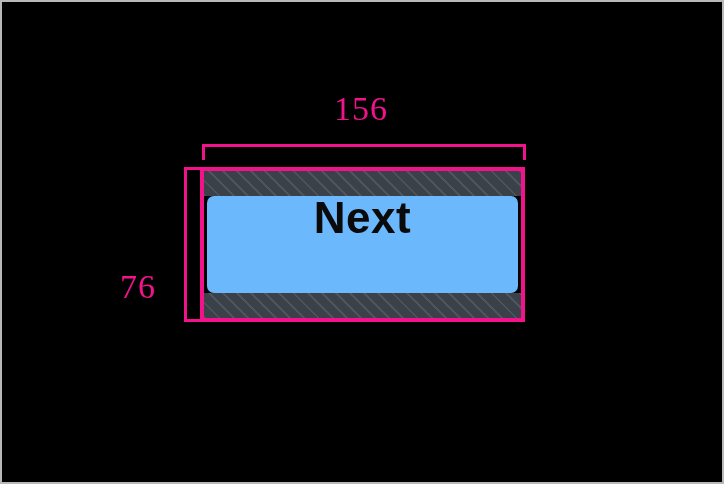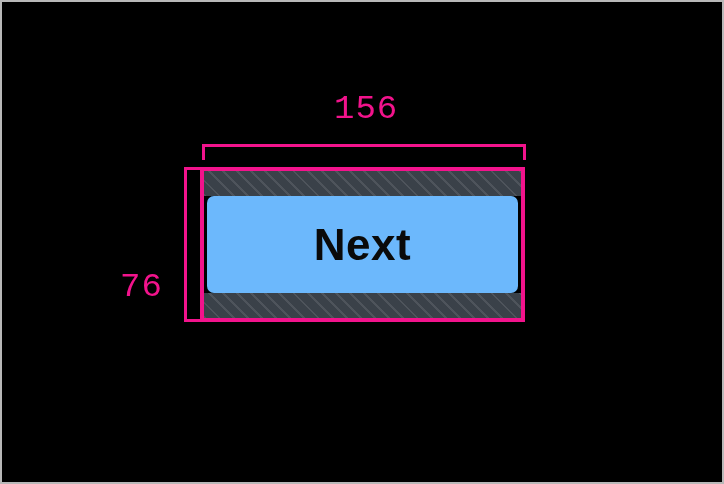--- a/index.html
+++ b/index.html
@@ -18,21 +18,21 @@
     background: #000000;
     box-sizing: border-box;
     border: 2px solid #b8b8b8;
     overflow: hidden;
   }
 
   
   .dim-label {
     position: absolute;
     color: #f2138c;
-    font-family: Liberation Mono, monospace;
+    font-family: Liberation Serif, serif;
     font-weight: 400;
     font-size: 34px;
     line-height: 1;
     letter-spacing: 1px;
     white-space: nowrap;
     user-select: none;
   }
   #width-label {
     left: 332px;
     top: 90px;
@@ -131,21 +131,20 @@
   
   #button-surface {
     position: absolute;
     left: 3px;
     top: 25px;
     width: calc(100% - 6px);
     height: calc(100% - 50px);
     background: #6cb8fc;
     border-radius: 7px;
     display: flex;
-    align-items: center;
     justify-content: center;
   }
   #button-label {
     color: #0a0a0a;
     font-family: "Liberation Sans", sans-serif;
     font-weight: bold;
     font-size: 44px;
     line-height: 1;
     letter-spacing: 0.5px;
     user-select: none;

